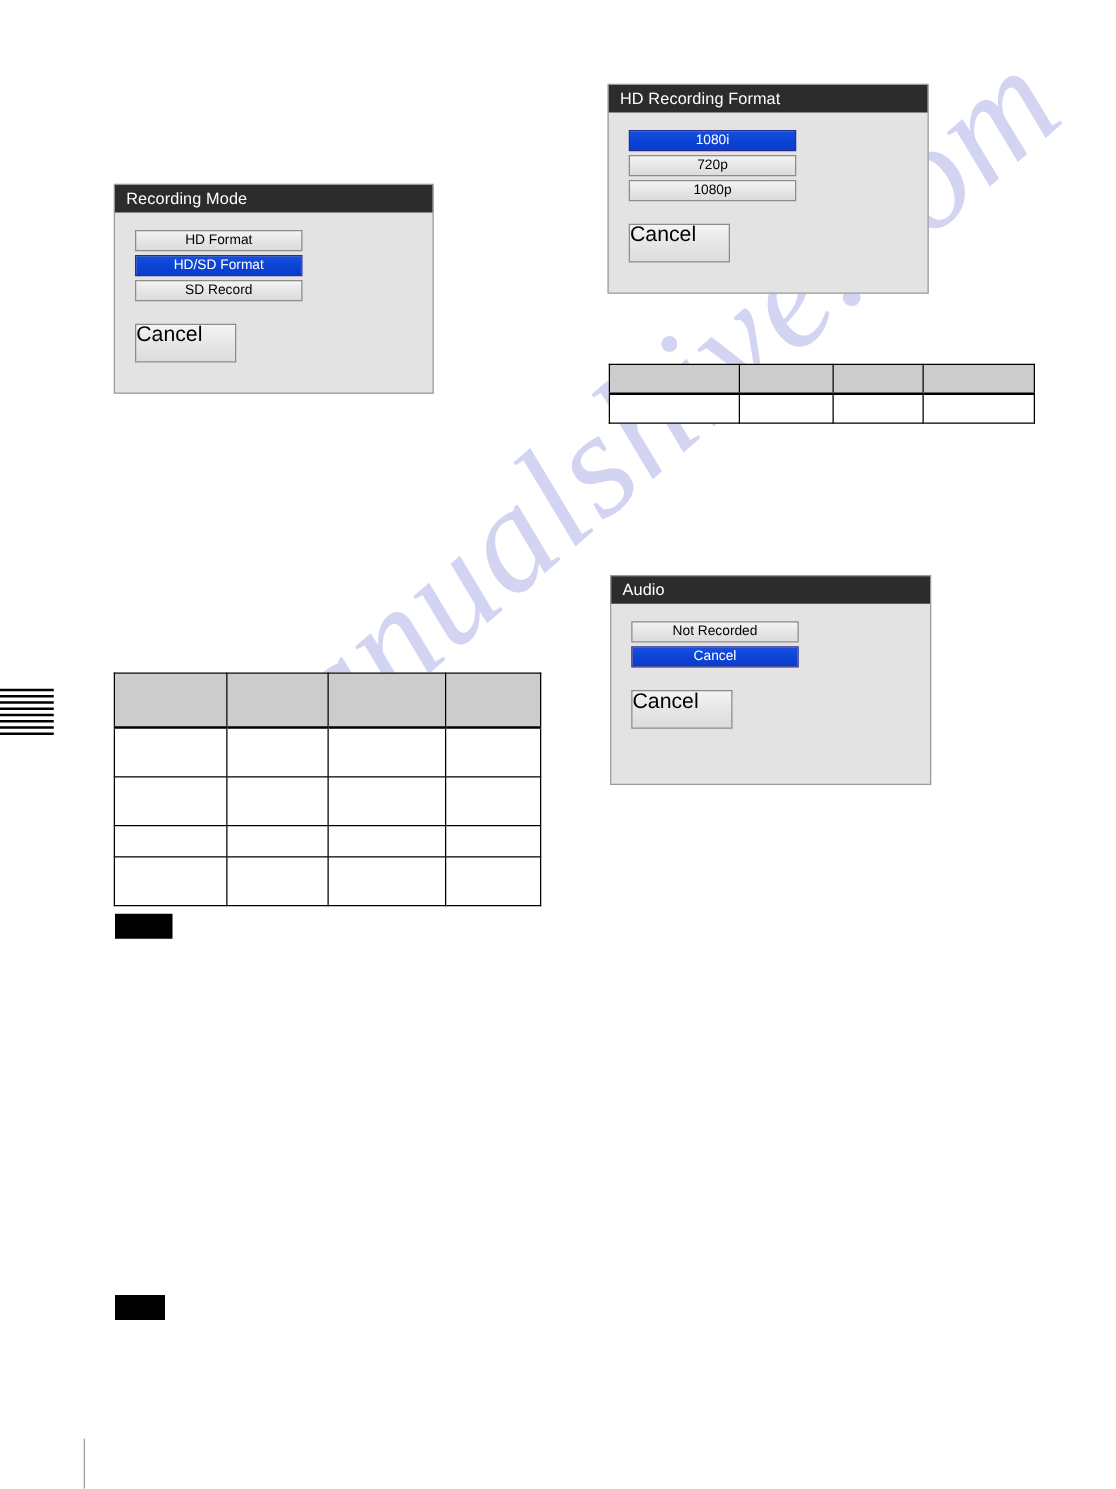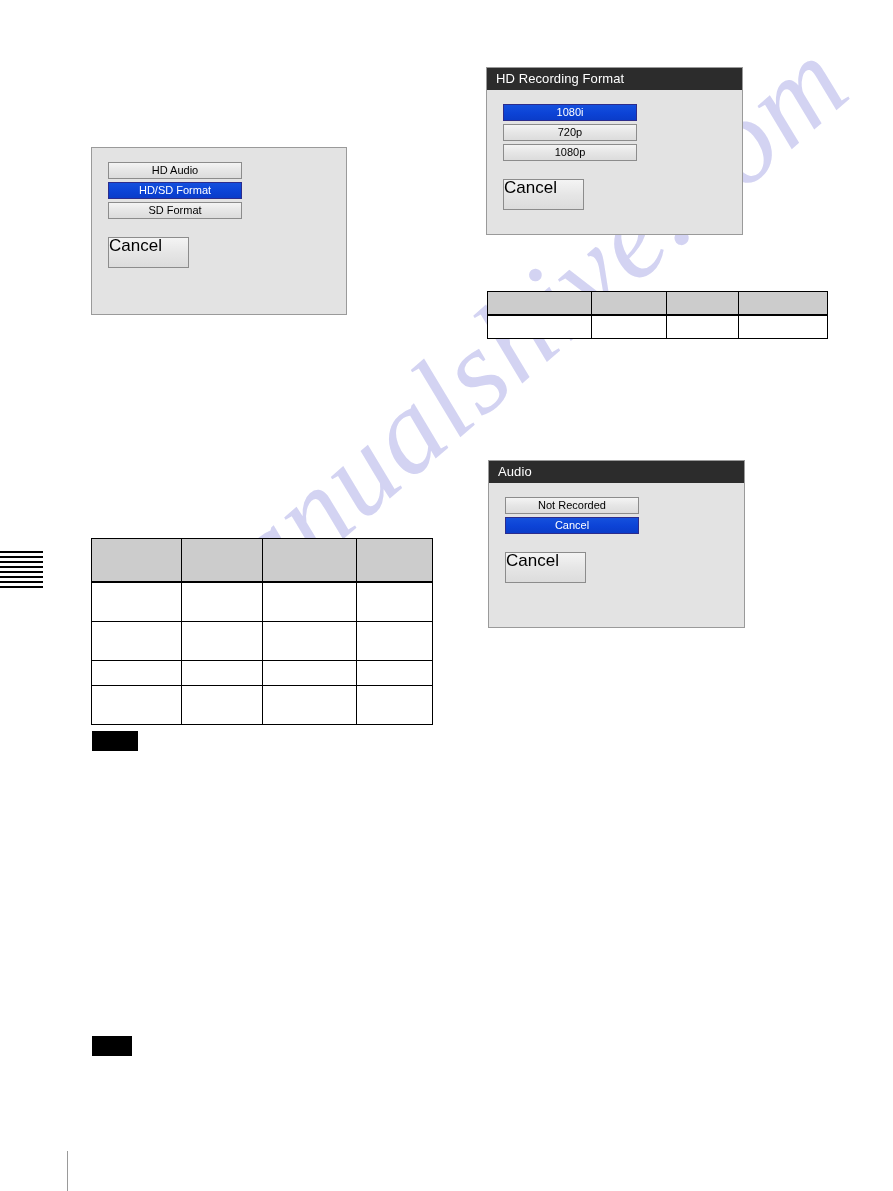--- a/index.html
+++ b/index.html
@@ -184,25 +184,26 @@
 </head>
 <body>
 
 <div class="page">
 
   <div class="watermark">
     <div class="watermark-text">manualshive.com</div>
   </div>
 
   <div class="dialog" id="dlg-recording-mode">
+    <div class="dialog-titlebar">Recording Mode</div>
     <div class="dialog-body">
       <div class="option-column">
-        <div class="opt-btn">HD Audio</div>
+        <div class="opt-btn">HD Format</div>
         <div class="opt-btn selected">HD/SD Format</div>
-        <div class="opt-btn">SD Format</div>
+        <div class="opt-btn">SD Record</div>
       </div>
       <div class="cancel-btn">Cancel</div>
     </div>
   </div>
 
   <div class="dialog" id="dlg-hd-format">
     <div class="dialog-titlebar">HD Recording Format</div>
     <div class="dialog-body">
       <div class="option-column">
         <div class="opt-btn selected">1080i</div>

